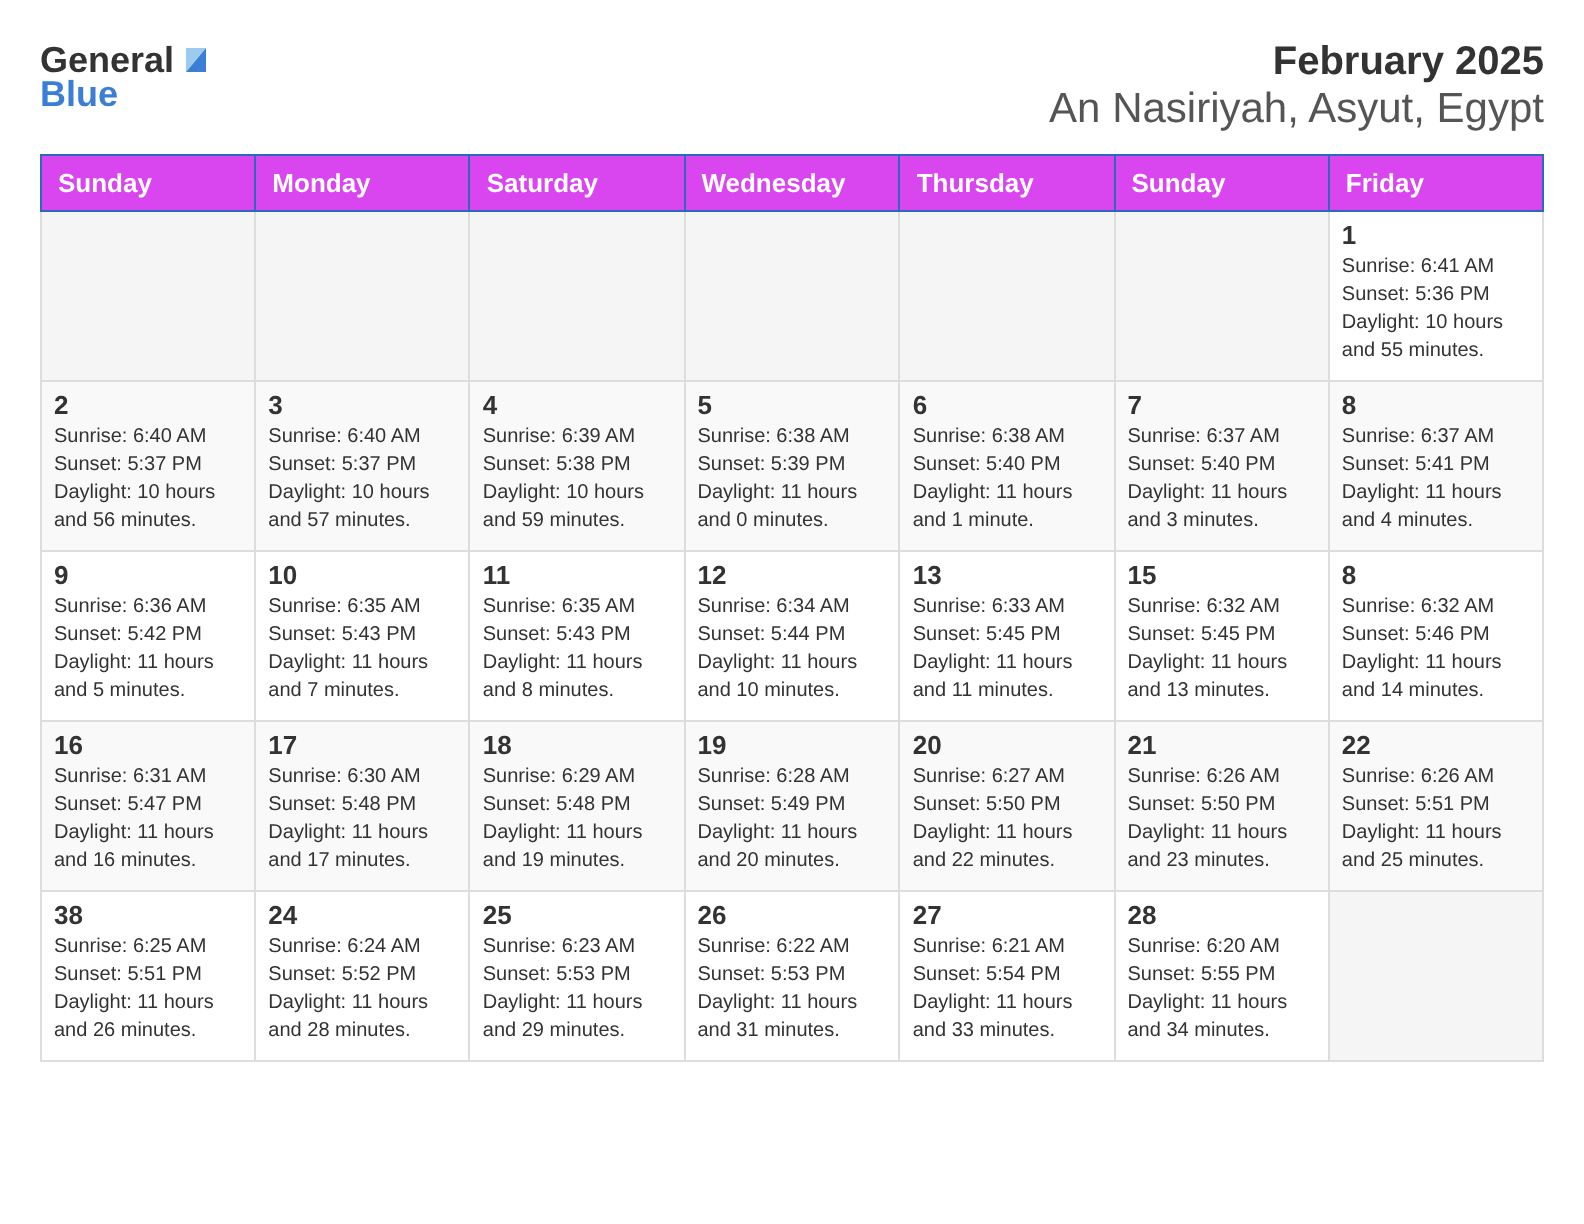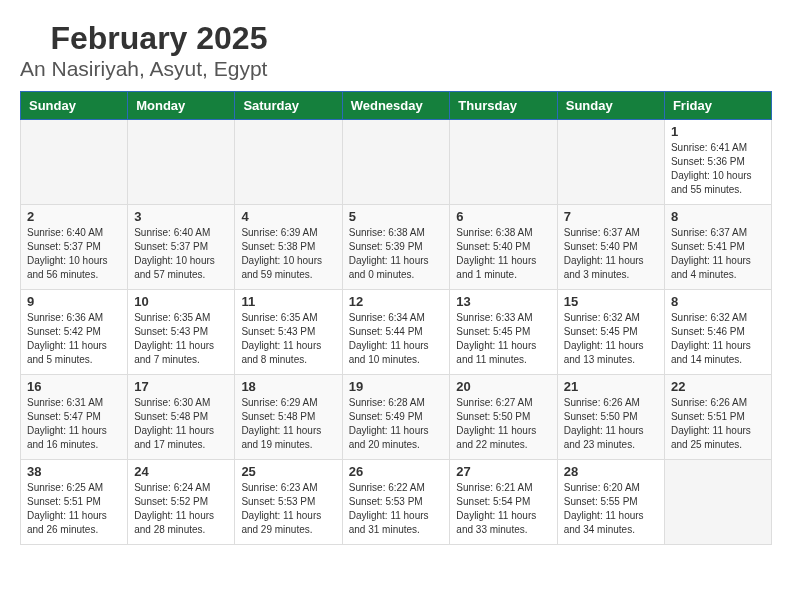--- a/index.html
+++ b/index.html
@@ -22,35 +22,35 @@
       align-items: flex-start;
     }
     .logo-top {
       display: flex;
       align-items: center;
     }
     .title-area {
       text-align: right;
     }
     .month-title {
-      font-size: 32px;
+      font-size: 20px;
       font-weight: bold;
       color: #333;
     }
     .location-title {
       font-size: 21px;
       color: #555;
     }
     .calendar {
       width: 100%;
       border-collapse: collapse;
       border: 1px solid #ccc;
     }
     .calendar th {
-      background-color: #15803d;
+      background-color: #d946ef;
       color: white;
       text-align: left;
       padding: 6px 8px;
       font-size: 13px;
       border: 1px solid #2a6ab8;
     }
     .calendar td {
       vertical-align: top;
       border: 1px solid #ddd;
       padding: 4px 6px;
@@ -78,20 +78,30 @@
       background: #f5f5f5 !important;
     }
     .week-row td {
       height: 85px;
     }
   </style>
 </head>
 <body>
 
 <div class="header-area">
+  <div class="logo">
+    <div class="logo-top">
+      <span style="font-size:18px;font-weight:bold;color:#333;">General</span>
+      <svg width="18" height="18" viewBox="0 0 18 18" style="margin-left:2px;margin-top:-4px;">
+        <polygon points="4,16 14,16 14,4" fill="#3a7fd5"></polygon>
+        <polygon points="4,4 4,16 14,4" fill="#5ba8e5" opacity="0.6"></polygon>
+      </svg>
+    </div>
+    <span style="font-size:18px;font-weight:bold;color:#3a7fd5;margin-top:-4px;">Blue</span>
+  </div>
   <div class="title-area">
     <div class="month-title">February 2025</div>
     <div class="location-title">An Nasiriyah, Asyut, Egypt</div>
   </div>
 </div>
 
 <table class="calendar">
   <thead>
     <tr>
       <th>Sunday</th>

